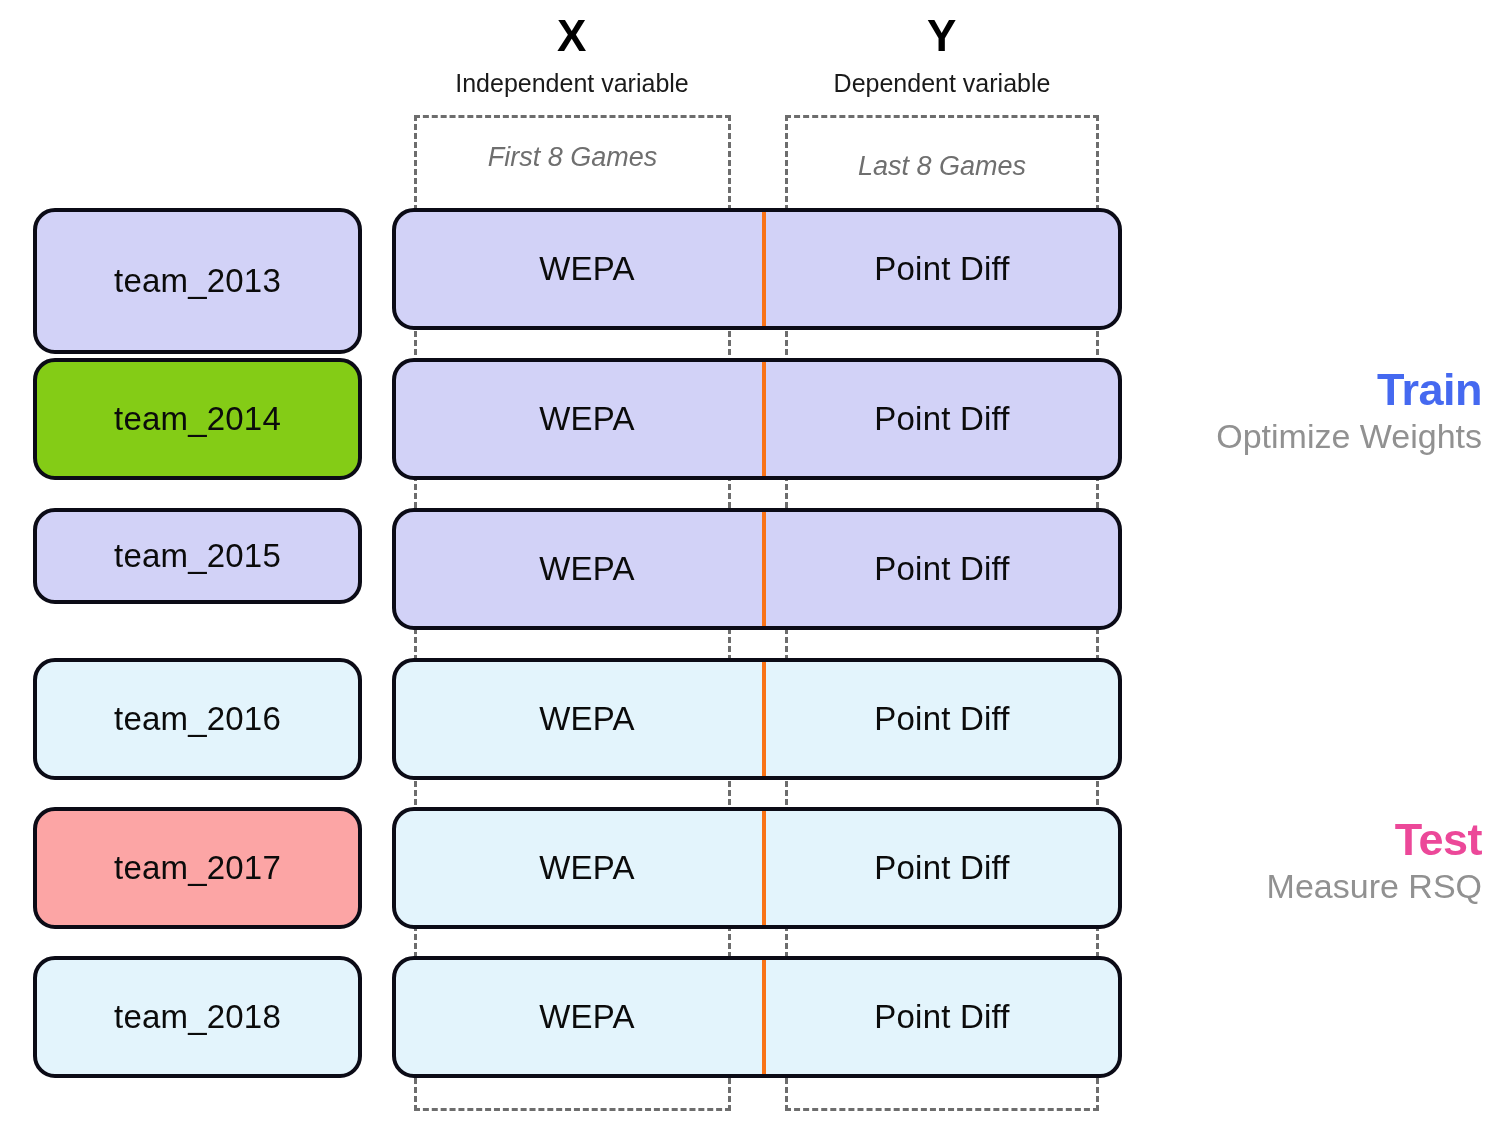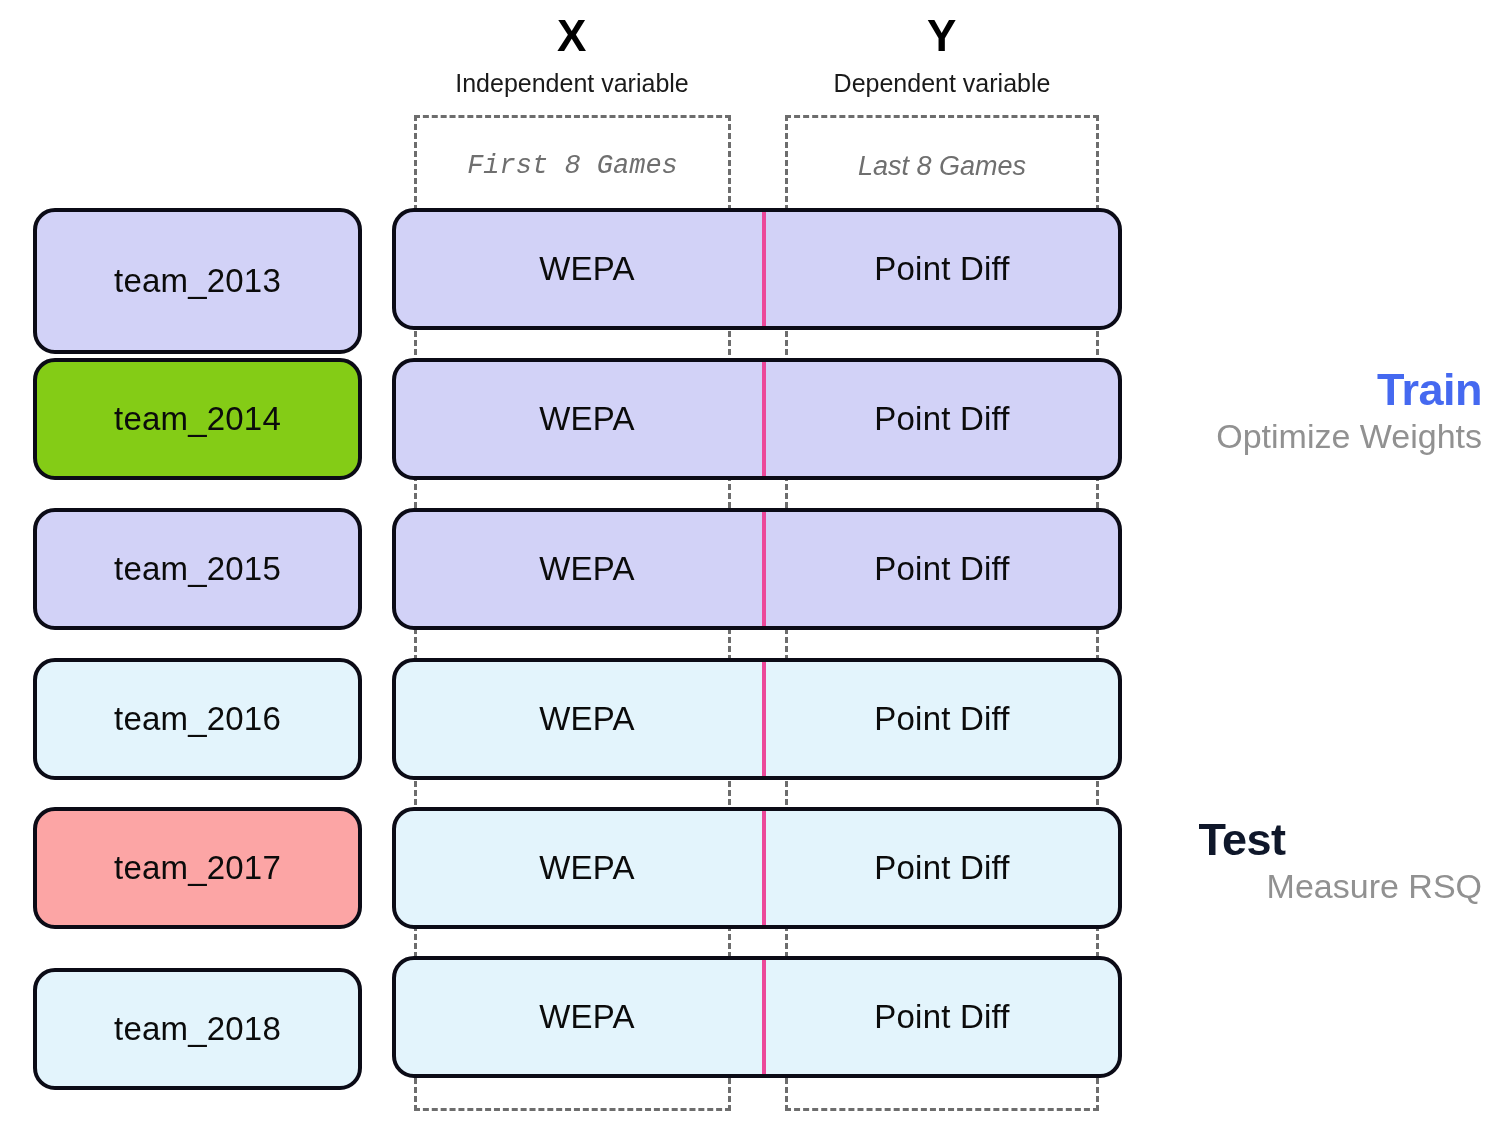--- a/index.html
+++ b/index.html
@@ -85,21 +85,21 @@
   .cell {
     display: flex;
     align-items: center;
     justify-content: center;
     font-size: 33px;
     color: #0b0b0b;
     box-sizing: border-box;
     letter-spacing: 0.2px;
   }
   .cell.x-cell {
-    border-right: 4px solid #ec4899;
+    border-right: 4px solid #f97316;
     padding-left: 16px;
   }
 
   
   .split-label {
     position: absolute;
     text-align: right;
     white-space: nowrap;
   }
   .split-label .title {
@@ -127,21 +127,21 @@
   </div>
 
   <div class="col-header" style="left:782px; top:14px; width:320px;">
     <div class="letter">Y</div>
     <div class="sub">Dependent variable</div>
   </div>
 
   <div class="dashed-box" style="left:414px; top:115px; width:317px; height:996px;"></div>
   <div class="dashed-box" style="left:785px; top:115px; width:314px; height:996px;"></div>
 
-  <div class="dashed-caption" style="left:414px; top:151px; width:317px;font-family:Liberation Mono, monospace;">First 8 Games</div>
+  <div class="dashed-caption" style="left:414px; top:142px; width:317px;">First 8 Games</div>
   <div class="dashed-caption" style="left:785px; top:151px; width:314px;">Last 8 Games</div>
 
   <div class="team-box" style="left:33px; top:208px; width:329px; height:146px; background:#d2d2f7;">
     <span>team_2013</span>
   </div>
   <div class="capsule" style="left:392px; top:208px; width:730px; height:122px; background:#d2d2f7;">
     <div class="cell x-cell" style="width:370px;">
       <span>WEPA</span>
     </div>
     <div class="cell y-cell" style="flex:1;">
@@ -154,21 +154,21 @@
   </div>
   <div class="capsule" style="left:392px; top:358px; width:730px; height:122px; background:#d2d2f7;">
     <div class="cell x-cell" style="width:370px;">
       <span>WEPA</span>
     </div>
     <div class="cell y-cell" style="flex:1;">
       <span>Point Diff</span>
     </div>
   </div>
 
-  <div class="team-box" style="left:33px; top:508px; width:329px; height:122px; background:#d2d2f7;">
+  <div class="team-box" style="left:33px; top:508px; width:329px; height:96px; background:#d2d2f7;">
     <span>team_2015</span>
   </div>
   <div class="capsule" style="left:392px; top:508px; width:730px; height:122px; background:#d2d2f7;">
     <div class="cell x-cell" style="width:370px;">
       <span>WEPA</span>
     </div>
     <div class="cell y-cell" style="flex:1;">
       <span>Point Diff</span>
     </div>
   </div>
@@ -190,35 +190,35 @@
   </div>
   <div class="capsule" style="left:392px; top:807px; width:730px; height:122px; background:#e3f4fc;">
     <div class="cell x-cell" style="width:370px;">
       <span>WEPA</span>
     </div>
     <div class="cell y-cell" style="flex:1;">
       <span>Point Diff</span>
     </div>
   </div>
 
-  <div class="team-box" style="left:33px; top:956px; width:329px; height:122px; background:#e3f4fc;margin-top:12px;">
+  <div class="team-box" style="left:33px; top:956px; width:329px; height:122px; background:#e3f4fc;">
     <span>team_2018</span>
   </div>
   <div class="capsule" style="left:392px; top:956px; width:730px; height:122px; background:#e3f4fc;">
     <div class="cell x-cell" style="width:370px;">
       <span>WEPA</span>
     </div>
     <div class="cell y-cell" style="flex:1;">
       <span>Point Diff</span>
     </div>
   </div>
 
   <div class="split-label" style="right:18px; top:367px; width:480px;">
     <div class="title" style="color:#4569f0;">Train</div>
     <div class="desc">Optimize Weights</div>
   </div>
 
   <div class="split-label" style="right:18px; top:817px; width:480px;">
-    <div class="title" style="color:#0f172a;text-align:center;">Test</div>
+    <div class="title" style="color:#ec4899;">Test</div>
     <div class="desc">Measure RSQ</div>
   </div>
 
 </div>
 
 </body></html>

